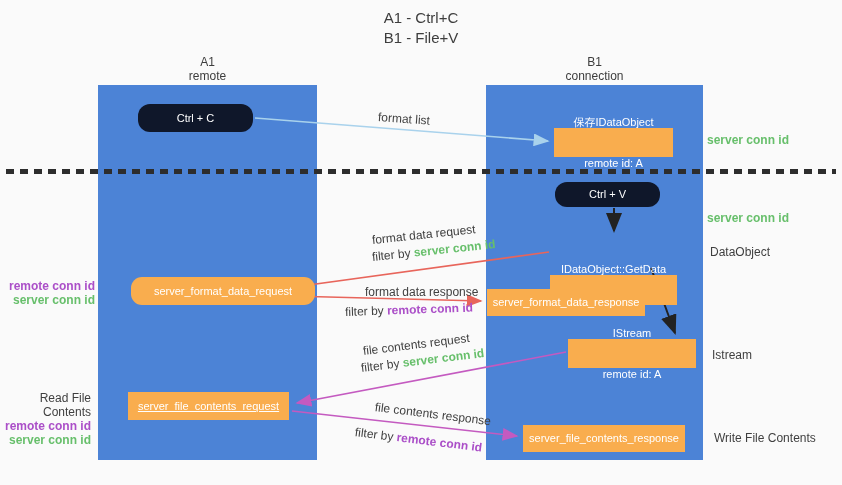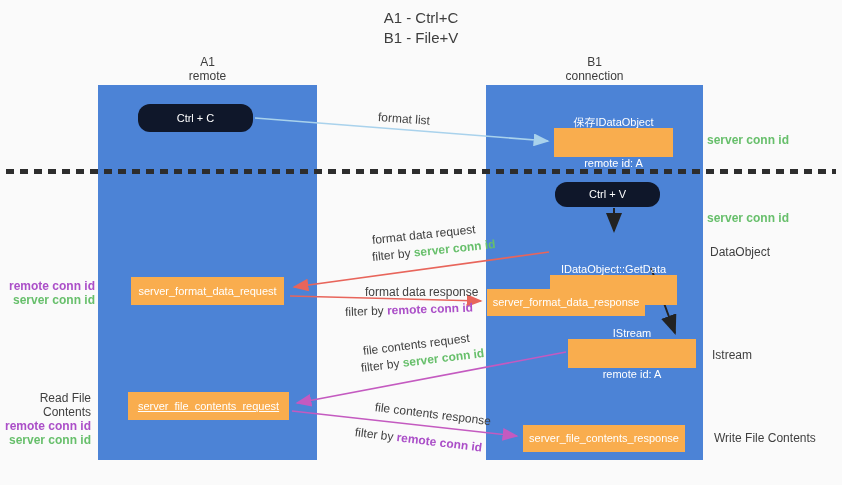--- a/index.html
+++ b/index.html
@@ -95,21 +95,21 @@
 
   <div class="box green" style="left:555px;top:182px;width:105px;height:25px;">
     <div>Ctrl + V</div>
   </div>
 
   <div class="box orange" style="left:550px;top:237px;width:127px;height:30px;margin-top:38px;">
     <div>IDataObject::GetData</div>
     <div>remote id: A</div>
   </div>
 
-  <div class="box orange" style="left:131px;top:277px;width:153px;height:28px;">
+  <div class="box orange" style="left:131px;top:277px;width:184px;height:28px;border-radius:11px;">
     <div>server_format_data_request</div>
   </div>
 
   <div class="box orange" style="left:487px;top:289px;width:158px;height:27px;">
     <div>server_format_data_response</div>
   </div>
 
   <div class="box orange" style="left:568px;top:339px;width:128px;height:29px;">
     <div>IStream</div>
     <div>remote id: A</div>

